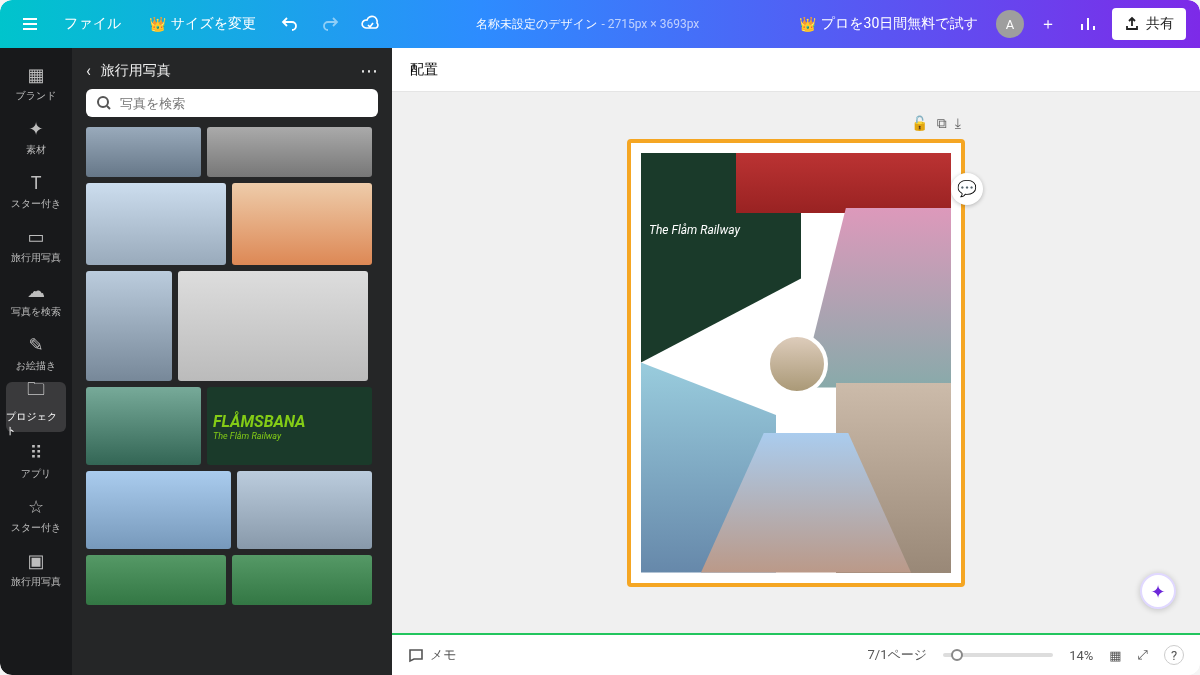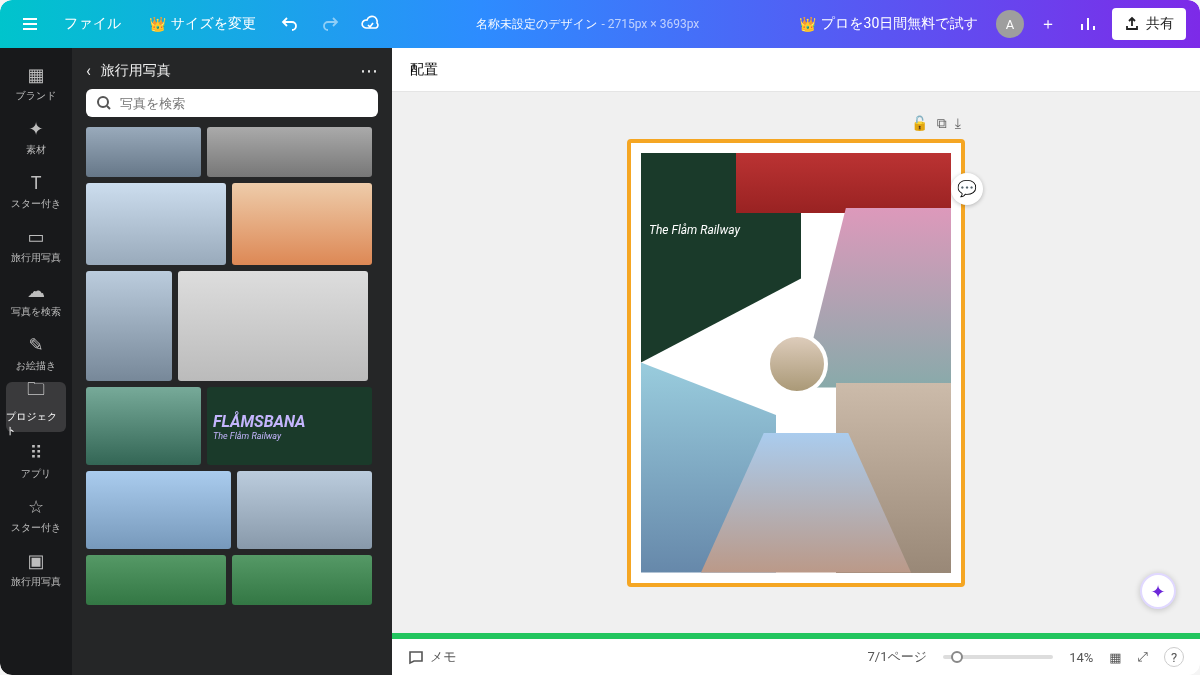--- a/index.html
+++ b/index.html
@@ -45,21 +45,21 @@
 .stage { flex:1; background:#f0f0f0; display:flex; align-items:center; justify-content:center; position:relative; overflow:hidden; }
 .sel { border:4px solid #f5a623; border-radius:4px; padding:10px; background:#fff; position:relative; }
 .page { width:310px; height:420px; background:#fff; position:relative; overflow:hidden; }
 .page-tools { position:absolute; top:-28px; right:0; display:flex; gap:8px; color:#666; font-size:14px; }
 .ai-btn { position:absolute; right:-22px; top:30px; width:32px; height:32px; border-radius:50%; background:#fff; box-shadow:0 1px 4px rgba(0,0,0,0.25); display:flex; align-items:center; justify-content:center; font-size:16px; }
 .collage-piece { position:absolute; background-size:cover; background-position:center; }
 .circle { border-radius:50%; border:4px solid #fff; z-index:5; }
 .sparkle { position:absolute; right:24px; bottom:24px; width:36px; height:36px; border-radius:50%; background:#fff; box-shadow:0 1px 6px rgba(0,0,0,0.2); display:flex; align-items:center; justify-content:center; color:#6d28d9; font-size:18px; border:2px solid #e0d8ff; }
 
 
-.bottom { height:42px; border-top:6px solid #22c55e; display:flex; align-items:center; padding:0 16px; gap:16px; font-size:13px; color:#555; }
+.bottom { height:42px; border-top:2px solid #22c55e; display:flex; align-items:center; padding:0 16px; gap:16px; font-size:13px; color:#555; }
 .bottom .spacer { flex:1; }
 .slider { width:110px; height:4px; background:#ddd; border-radius:2px; position:relative; }
 .slider .knob { position:absolute; left:8px; top:-4px; width:12px; height:12px; border-radius:50%; background:#fff; border:2px solid #888; }
 
 svg { display:block; }
 </style>
 </head>
 <body>
 
 <div class="app">
@@ -174,21 +174,21 @@
         </div>
       </div>
       <div class="grid">
         <div class="thumb" style="width:115px;height:50px;background:linear-gradient(#9ab,#678)"></div>
         <div class="thumb" style="width:165px;height:50px;background:linear-gradient(#aaa,#777)"></div>
         <div class="thumb" style="width:140px;height:82px;background:linear-gradient(#cde,#9ab)"></div>
         <div class="thumb" style="width:140px;height:82px;background:linear-gradient(#eca,#d85)"></div>
         <div class="thumb" style="width:86px;height:110px;background:linear-gradient(#bcd,#789)"></div>
         <div class="thumb" style="width:190px;height:110px;background:linear-gradient(#ddd,#bbb)"></div>
         <div class="thumb" style="width:115px;height:78px;background:linear-gradient(#7a9,#365);position:relative"></div>
-        <div class="thumb" style="width:165px;height:78px;background:#1a3a2a;color:#c4b5fd;display:flex;flex-direction:column;justify-content:center;padding:6px;font-style:italic">
+        <div class="thumb" style="width:165px;height:78px;background:#1a3a2a;color:#84cc16;display:flex;flex-direction:column;justify-content:center;padding:6px;font-style:italic">
             <span style="font-weight:700;font-size:16px">FLÅMSBANA</span>
             <span style="font-size:9px">The Flåm Railway</span>
           </div>
         <div class="thumb" style="width:145px;height:78px;background:linear-gradient(#ace,#79b)"></div>
         <div class="thumb" style="width:135px;height:78px;background:linear-gradient(#bcd,#89a)"></div>
         <div class="thumb" style="width:140px;height:50px;background:linear-gradient(#596,#374)"></div>
         <div class="thumb" style="width:140px;height:50px;background:linear-gradient(#596,#374)"></div>
       </div>
       <div class="collapse-tab">‹</div>
     </div>

